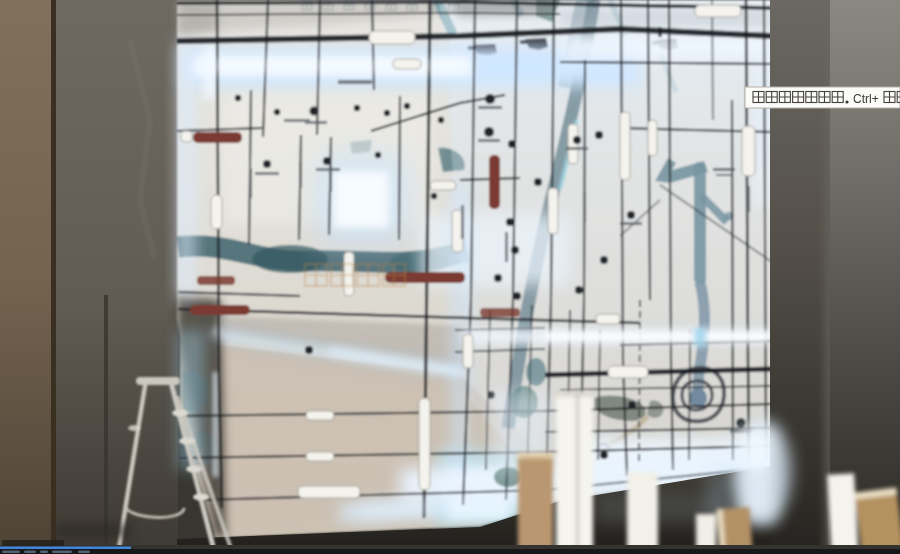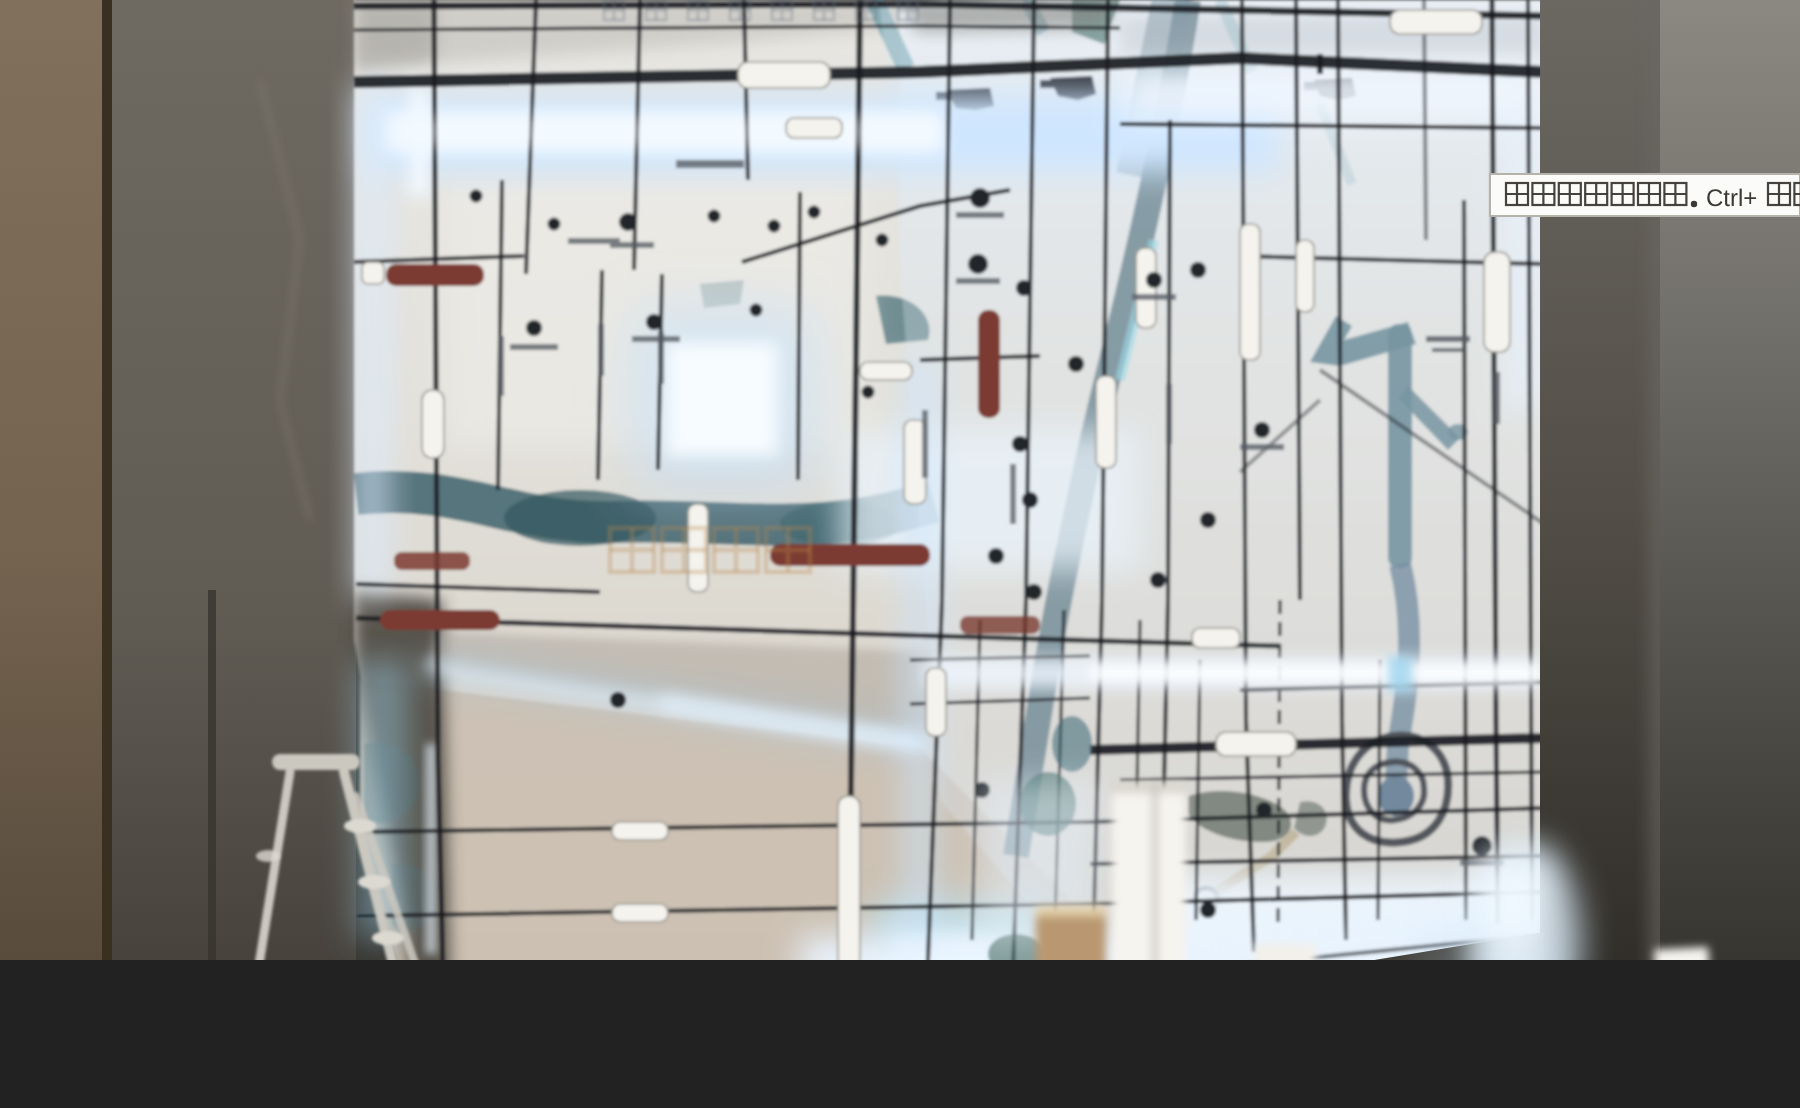--- a/index.html
+++ b/index.html
@@ -1,16 +1,16 @@
 <!DOCTYPE html>
 <html><head>
 <meta charset="utf-8">
 <style>
   html,body{margin:0;padding:0;background:#222;}
-  #scene{position:relative;width:900px;height:480px;overflow:hidden;font-family:"Liberation Sans",sans-serif;}
+  #scene{position:relative;width:900px;height:554px;overflow:hidden;font-family:"Liberation Sans",sans-serif;}
   svg{display:block;}
 </style>
 </head>
 <body>
 <div id="scene">
 <svg width="900" height="554" viewBox="0 0 900 554" xmlns="http://www.w3.org/2000/svg">
 <defs>
   <linearGradient id="wallL1" x1="0" y1="0" x2="0" y2="1">
     <stop offset="0" stop-color="#80705c"></stop>
     <stop offset="0.5" stop-color="#74634f"></stop>

